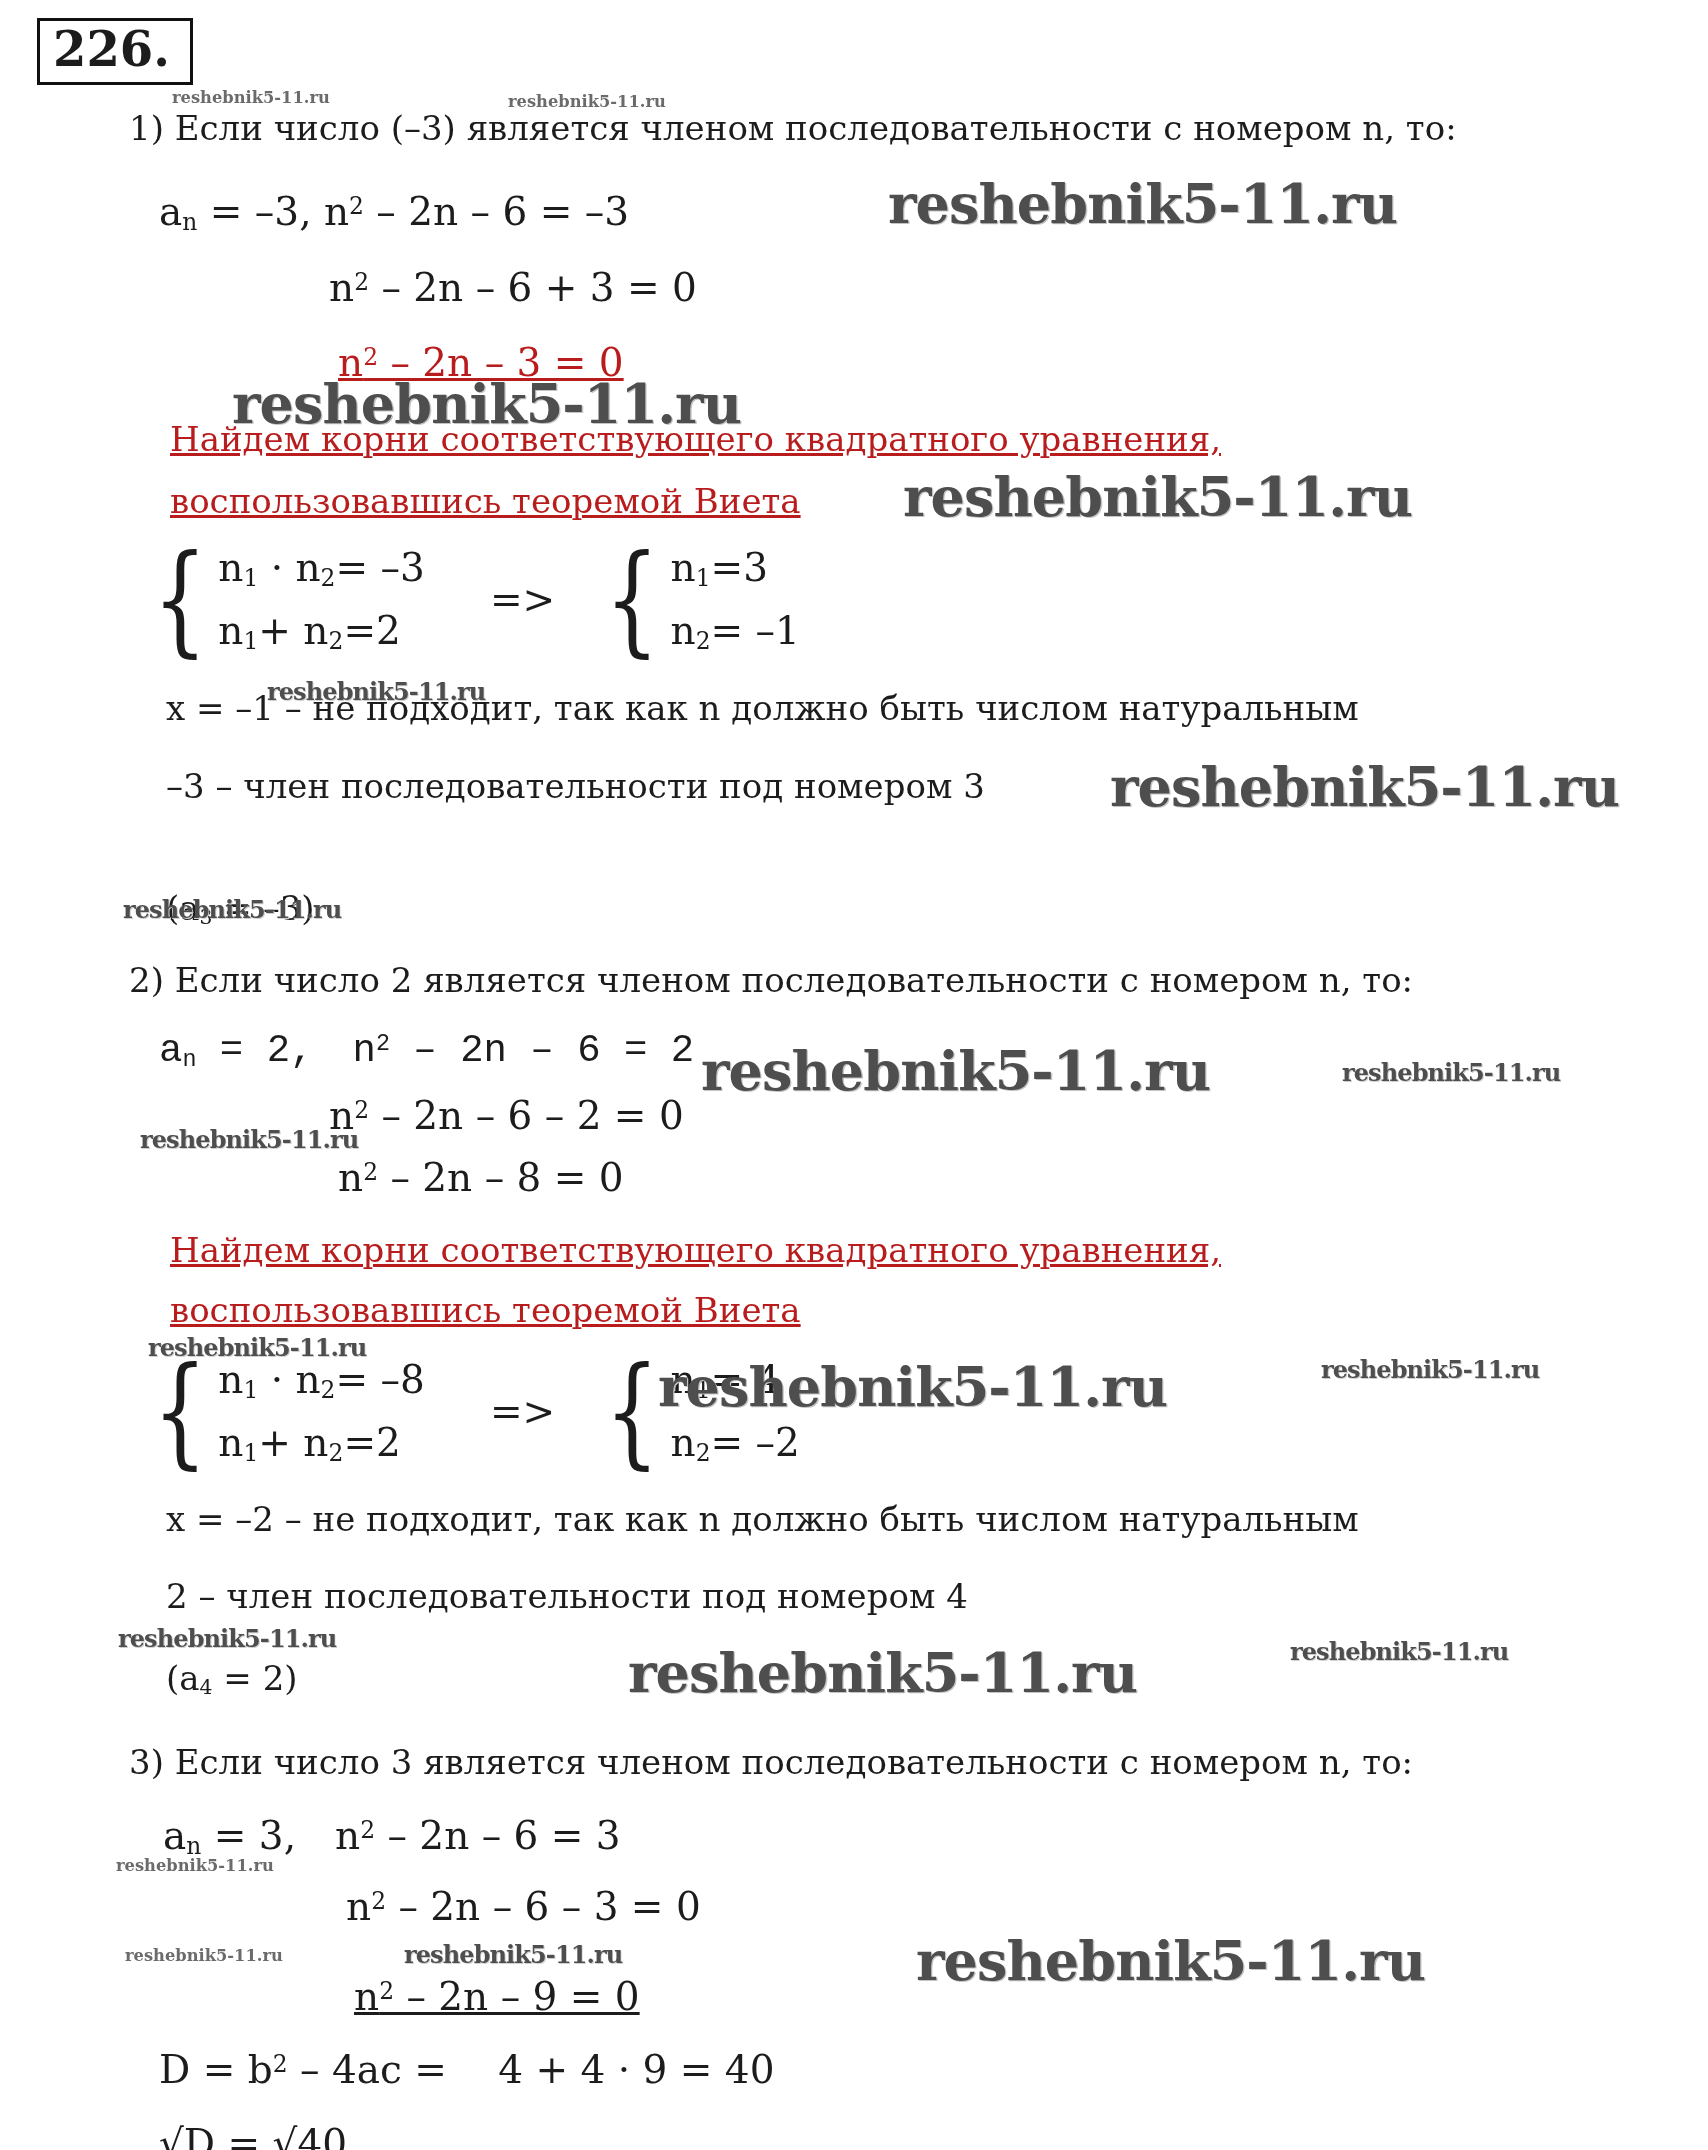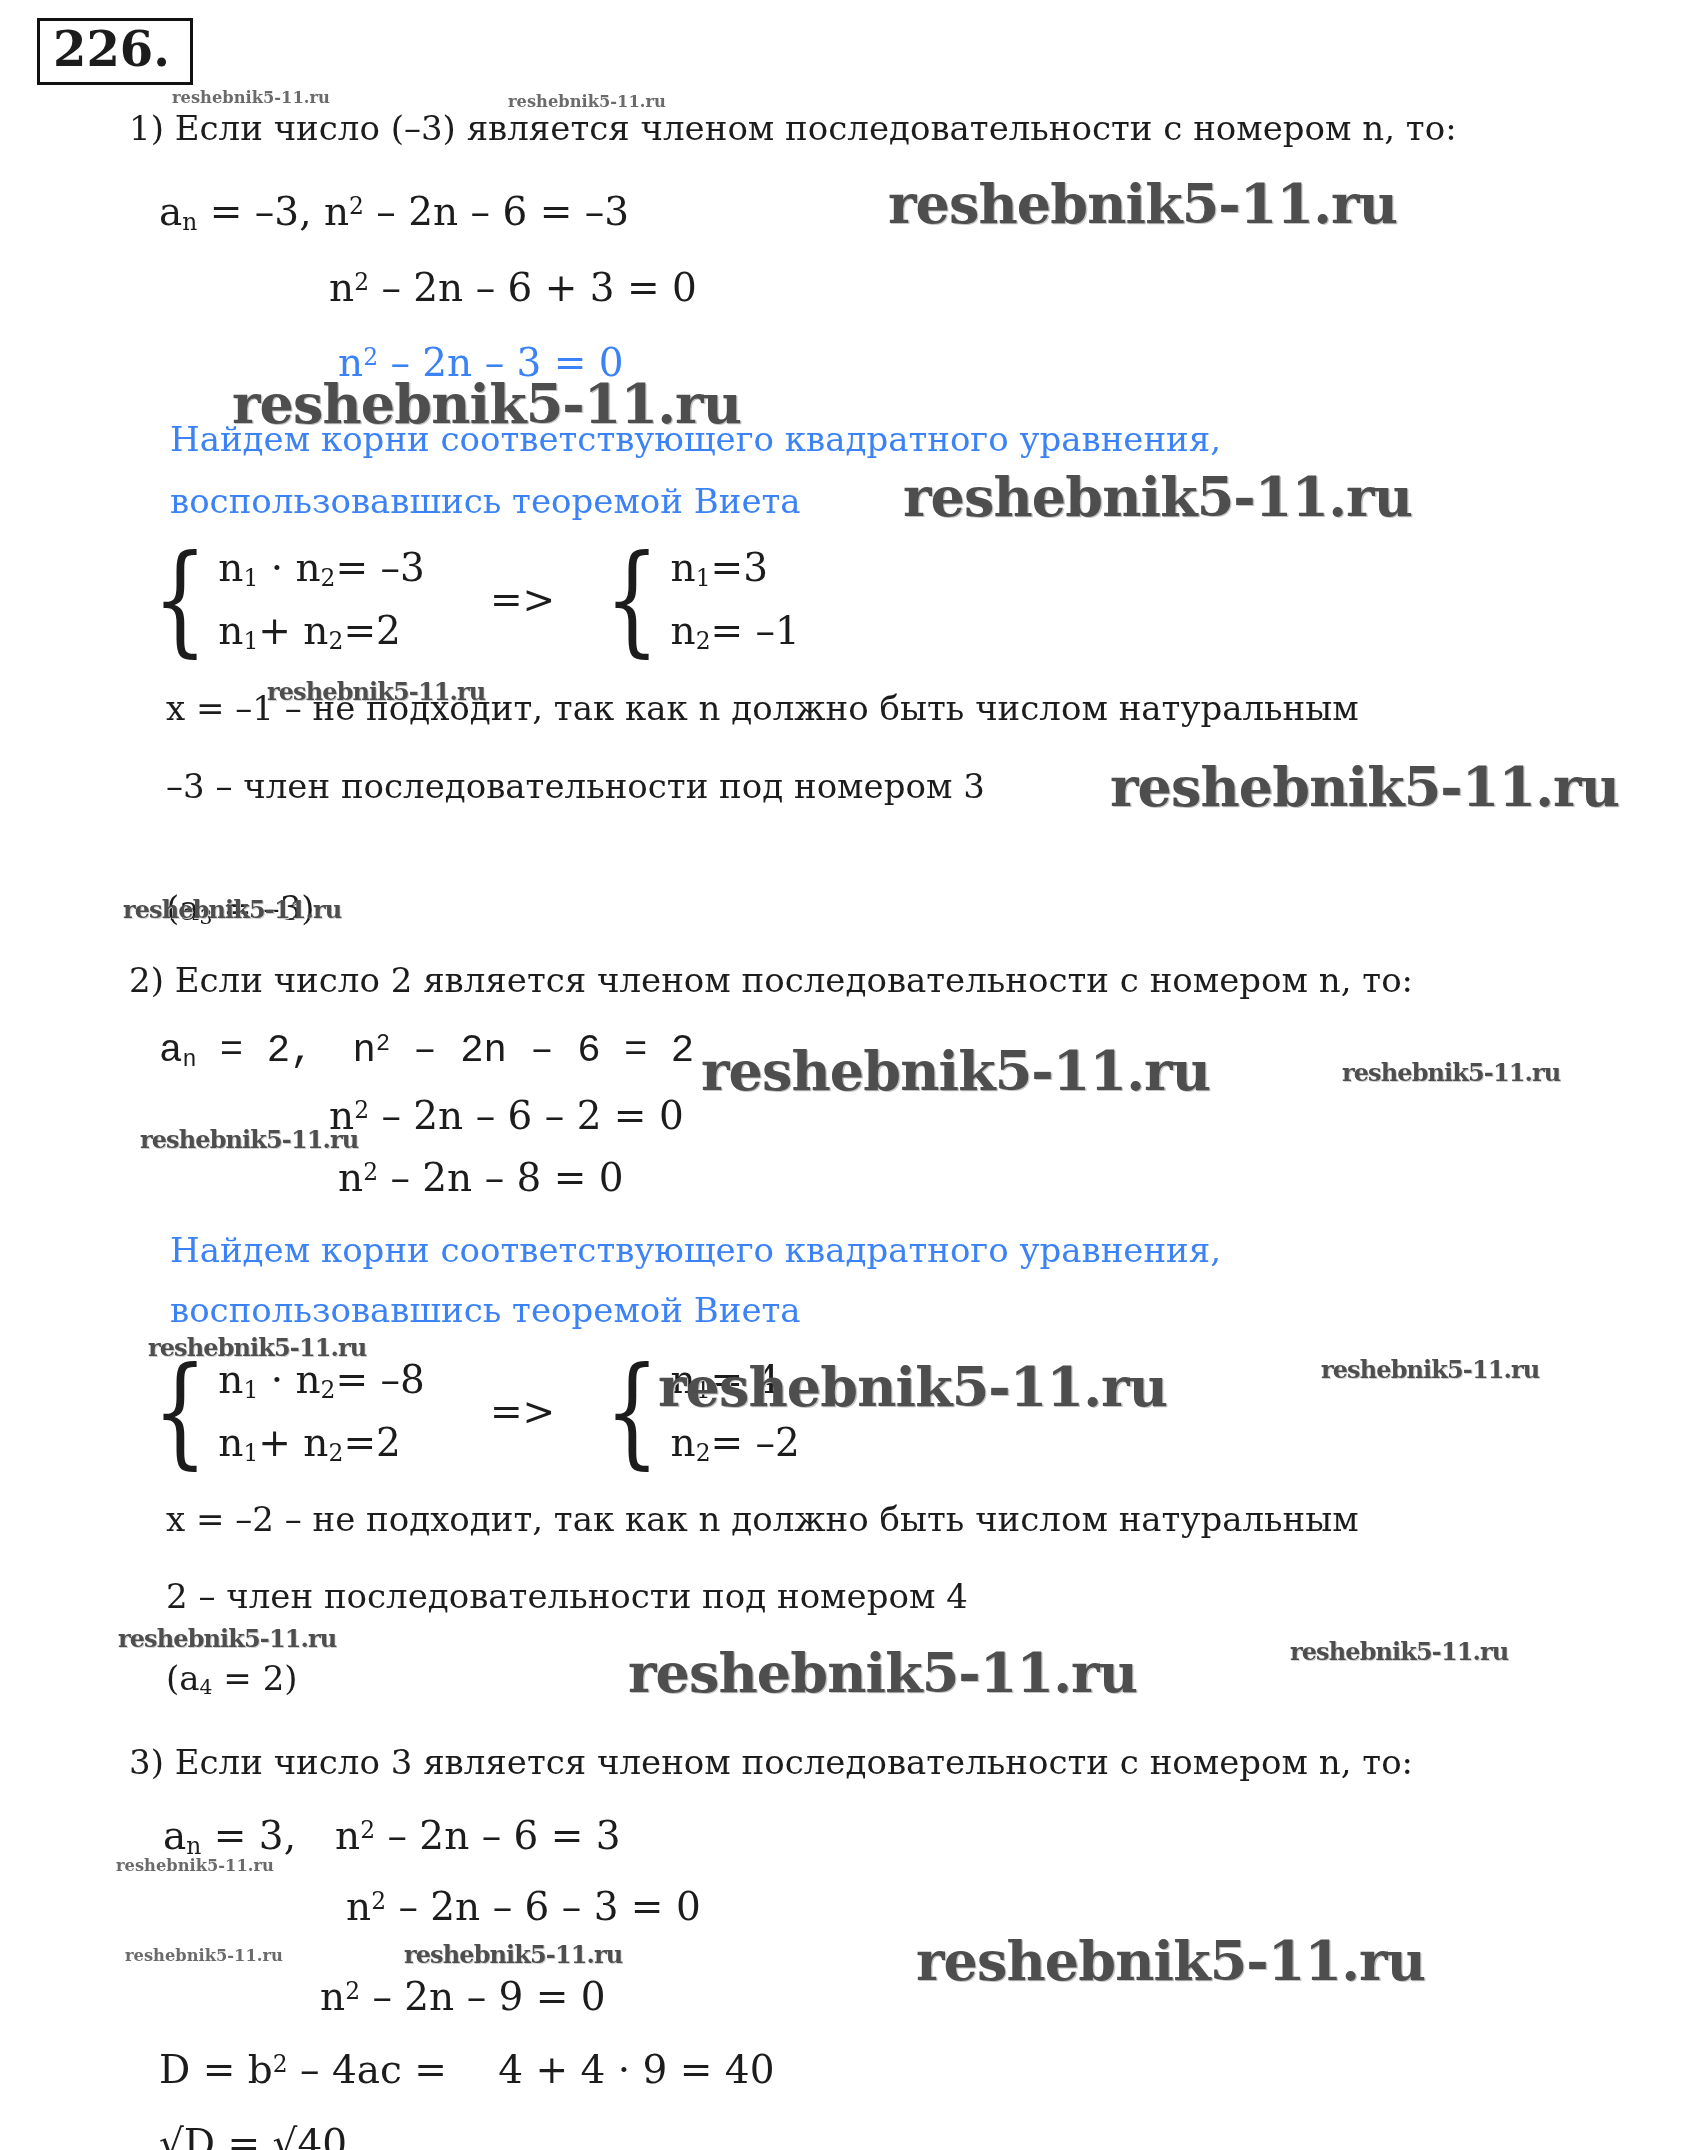--- a/index.html
+++ b/index.html
@@ -13,21 +13,21 @@
 
   .problem-box {
     position:absolute; left:37px; top:18px;
     border:3.4px solid #111;
     padding:3.4px 20px 6.9px 13px;
     font-weight:bold; font-size:48px; line-height:1.05;text-align:right;
   }
 
   .line { position:absolute; font-size:34px; white-space:nowrap; line-height:1.2; }
   .eq   { font-size:39px; }
-  .gray { color:#3b82f6; }
+  .gray { color:#b91c1c;text-decoration:underline; }
 
   sub, sup { font-size:0.60em; line-height:0; }
   sub { vertical-align:-0.22em; }
   sup { vertical-align:0.48em; }
 
   .system { position:absolute; display:flex; align-items:center; font-size:39px; white-space:nowrap; }
   .brace {
     display:inline-block; font-size:101px; line-height:1;
     transform:scaleY(1.18) scaleX(0.85); transform-origin:center;
     font-weight:400; margin-right:6px;
@@ -97,21 +97,21 @@
     </div>
   </div>
 
   <div class="line" style="left:166px;top:1499px;">x = –2 – не подходит, так как n должно быть числом натуральным</div>
   <div class="line" style="left:166px;top:1576px;">2 – член последовательности под номером 4</div>
   <div class="line" style="left:166px;top:1658px;">(a<sub>4</sub> = 2)</div>
 
   <div class="line" style="left:129px;top:1742px;">3)  Если число 3 является членом последовательности с номером n, то:</div>
   <div class="line eq" style="left:163px;top:1813px;">a<sub>n</sub> = 3, n<sup>2</sup> – 2n – 6 = 3</div>
   <div class="line eq" style="left:346px;top:1884px;">n<sup>2</sup> – 2n – 6 – 3 = 0</div>
-  <div class="line eq" style="left:320px;top:1974px;">n<sup>2</sup> – 2n – 9 = 0</div>
+  <div class="line eq" style="left:354px;top:1974px;text-decoration:underline;">n<sup>2</sup> – 2n – 9 = 0</div>
   <div class="line eq" style="left:159px;top:2047px;">D = b<sup>2</sup> – 4ac =  4 + 4 · 9 = 40</div>
   <div class="line eq" style="left:159px;top:2121px;">√D = √40</div>
 
   <span class="wm wm-xs" style="left:172px;top:88px;">reshebnik5-11.ru</span>
   <span class="wm wm-xs" style="left:508px;top:92px;">reshebnik5-11.ru</span>
   <span class="wm wm-lg" style="left:888px;top:172px;">reshebnik5-11.ru</span>
   <span class="wm wm-lg" style="left:232px;top:372px;">reshebnik5-11.ru</span>
   <span class="wm wm-lg" style="left:903px;top:465px;">reshebnik5-11.ru</span>
   <span class="wm wm-sm" style="left:267px;top:677px;">reshebnik5-11.ru</span>
   <span class="wm wm-lg" style="left:1110px;top:755px;">reshebnik5-11.ru</span>

